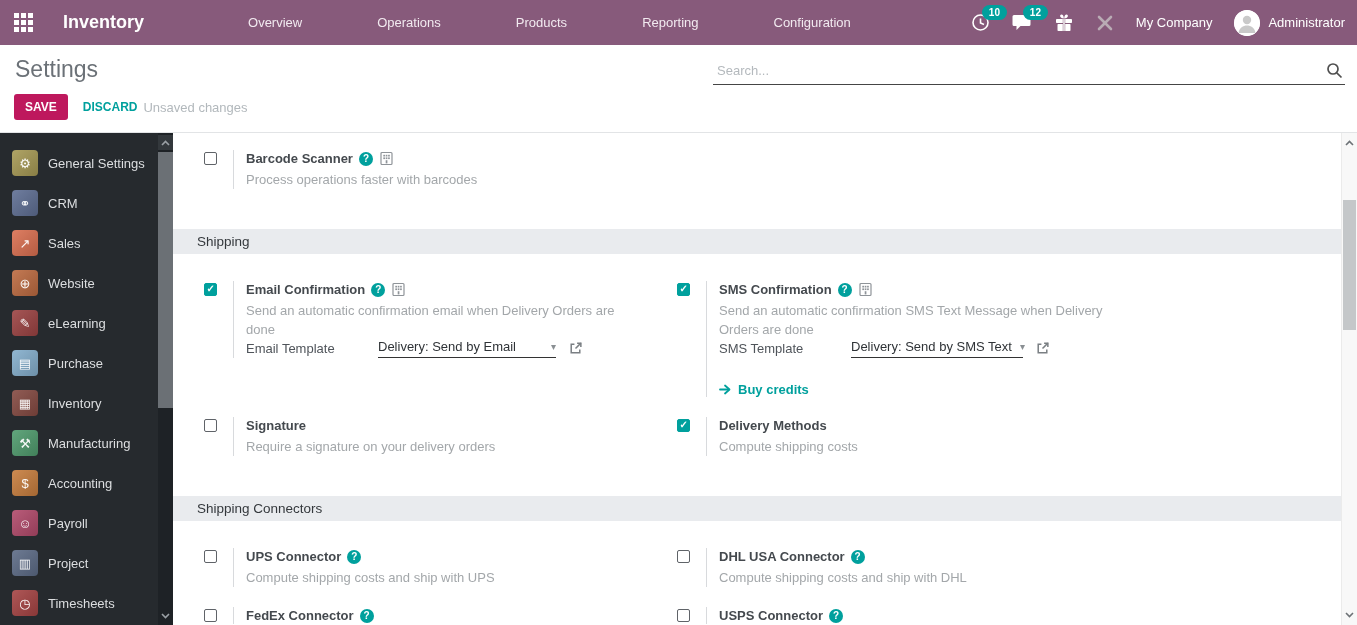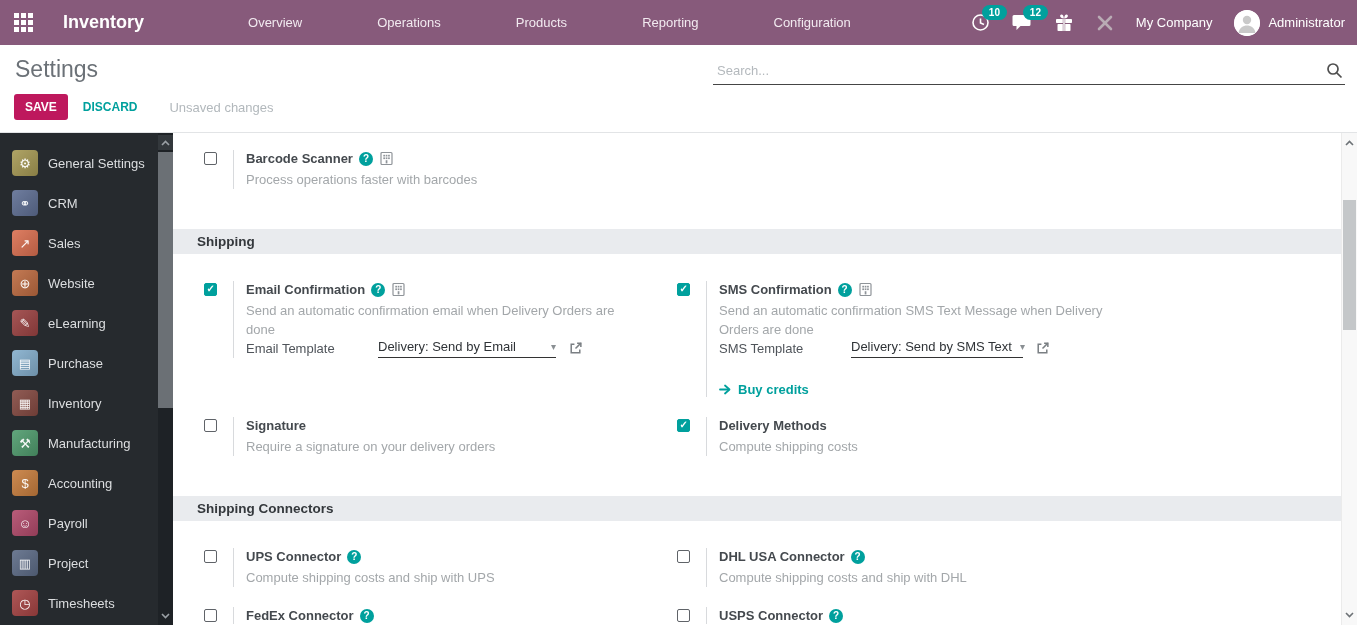--- a/index.html
+++ b/index.html
@@ -28,21 +28,21 @@
   .searchbar { position:absolute; left:680px; right:12px; top:12px; border-bottom:1px solid #454545; height:28px;margin-left:33px; }
   .searchbar input { width:100%; height:100%; border:none; outline:none; font-size:13px; color:#333; padding:0 28px 0 4px;
                      font-family:"Liberation Sans", sans-serif; }
   .searchbar input::placeholder { color:#b4b9bd; }
   .search-icon { position:absolute; right:2px; top:5px; cursor:pointer; }
   .cp-actions { position:absolute; left:14px; top:49px; display:flex; align-items:center; }
   .btn-save { background:#00A09D; color:#fff; border:none; font-weight:bold; font-size:12px; padding:6px 11px;
               border-radius:3px; cursor:pointer; font-family:"Liberation Sans", sans-serif; }
   .btn-discard { background:none; border:none; color:#00A09D; font-weight:bold; font-size:12px; margin-left:15px;
                  cursor:pointer; font-family:"Liberation Sans", sans-serif; }
-  .unsaved { color:#b2b8bc; font-size:13px; margin-left:32px; }
+  .unsaved { color:#b2b8bc; font-size:13px; margin-left:6px; }
 
   
   .page-body { display:flex; height:492px; }
 
   
   .sidebar { position:relative; width:173px; background:#262a2e; flex:none; }
   .sidebar-items { padding:10px 15px 0 12px; }
   .sidebar-item { height:40px; display:flex; align-items:center; cursor:pointer; }
   .app-icon { width:26px; height:26px; border-radius:4px; margin-right:10px; flex:none; display:flex; align-items:center;
               justify-content:center; color:rgba(255,255,255,.95); font-size:13px;
@@ -56,21 +56,21 @@
   .side-scroll-thumb { position:absolute; top:19px; left:0; width:15px; height:256px; background:#6b7075; cursor:pointer; }
 
   
   .main-scrollbar { position:relative; width:16px; flex:none; background:#f8f8f8; border-left:1px solid #ebebeb; }
   .main-scroll-up { position:absolute; top:3px; left:0; width:15px; height:14px; display:flex; align-items:center; justify-content:center; cursor:pointer; }
   .main-scroll-down { position:absolute; bottom:3px; left:0; width:15px; height:14px; display:flex; align-items:center; justify-content:center; cursor:pointer; }
   .main-scroll-thumb { position:absolute; top:67px; left:1px; width:13px; height:130px; background:#c4c7c9; cursor:pointer; }
 
   
   .content { flex:1; background:#fff; padding-top:7px; overflow:hidden; }
-  .section-header { background:#e9ebee; padding:5px 24px; font-size:13.5px; font-weight:bold; color:#34383c; }
+  .section-header { background:#e9ebee; padding:5px 24px; font-size:13.5px; font-weight:normal; color:#34383c; }
   .header-shipping { margin-top:40px; }
   .header-connectors { margin-top:40px; }
   .settings-grid { display:grid; grid-template-columns:473px 1fr; row-gap:20px; padding-left:31px; margin-top:27px; }
   .settings-grid.single { margin-top:10px; }
 
   .o-setting-box { display:flex; align-items:flex-start; }
   .o-checkbox { width:13px; height:13px; border:1px solid #5f6368; border-radius:2px; background:#fff; margin-top:2px;
                 flex:none; cursor:pointer; position:relative; }
   .o-checkbox.checked { background:#00A09D; border-color:#00A09D; }
   .o-checkbox.checked::after { content:"✓"; position:absolute; left:1.5px; top:-1.5px; color:#fff; font-size:10px; font-weight:bold; }

